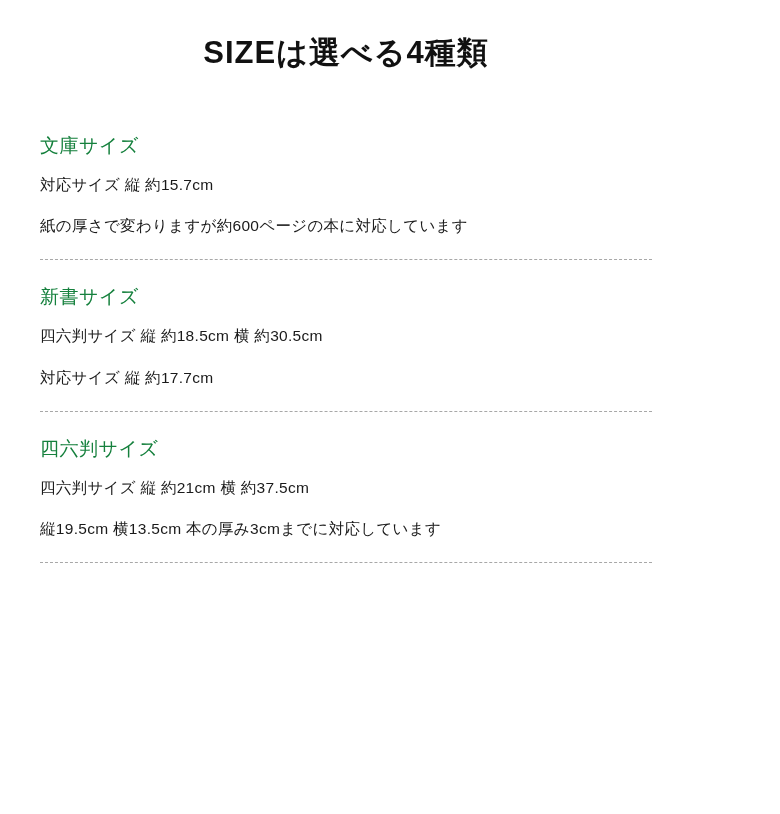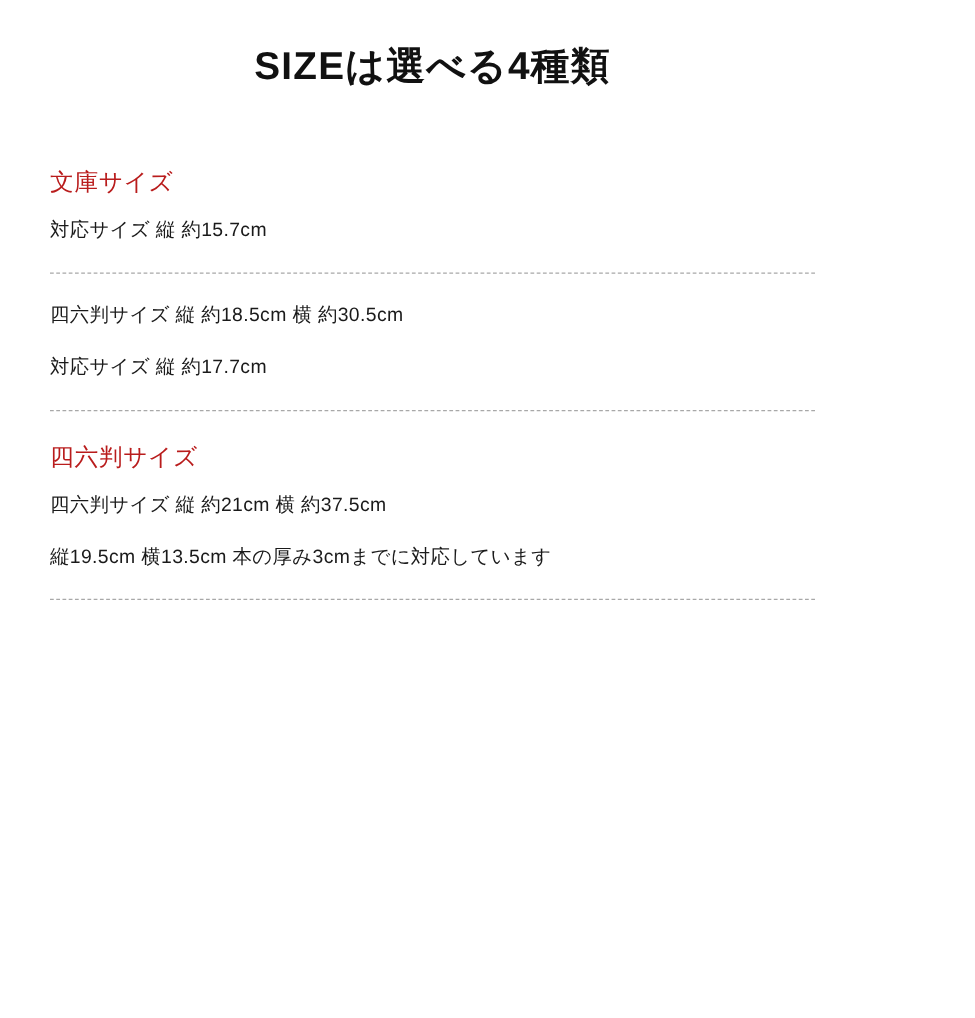--- a/index.html
+++ b/index.html
@@ -33,21 +33,21 @@
   .content {
     padding: 0 40px 0 40px;
     margin-top: 62px;
   }
   .section {
     padding-bottom: 2px;
   }
   .section-title {
     font-size: 19px;
     font-weight: 400;
-    color: #b91c1c;
+    color: #15803d;
     margin: 0 0 16px 0;
     letter-spacing: 0.5px;
   }
   .section-line {
     font-size: 15.5px;
     font-weight: 400;
     color: #1a1a1a;
     margin: 0 0 21px 0;
     letter-spacing: 0.3px;
     line-height: 1.3;
@@ -68,25 +68,27 @@
 
 <div class="page">
 
   <h1 class="page-title">SIZEは選べる4種類</h1>
 
   <div class="content">
 
     <div class="section">
       <h2 class="section-title">文庫サイズ</h2>
       <p class="section-line">対応サイズ 縦 約15.7cm</p>
+      <p class="section-line">紙の厚さで変わりますが約600ページの本に対応しています</p>
     </div>
 
     <hr class="divider">
 
     <div class="section">
+      <h2 class="section-title">新書サイズ</h2>
       <p class="section-line">四六判サイズ 縦 約18.5cm 横 約30.5cm</p>
       <p class="section-line">対応サイズ 縦 約17.7cm</p>
     </div>
 
     <hr class="divider">
 
     <div class="section">
       <h2 class="section-title">四六判サイズ</h2>
       <p class="section-line">四六判サイズ 縦 約21cm 横 約37.5cm</p>
       <p class="section-line">縦19.5cm 横13.5cm 本の厚み3cmまでに対応しています</p>

